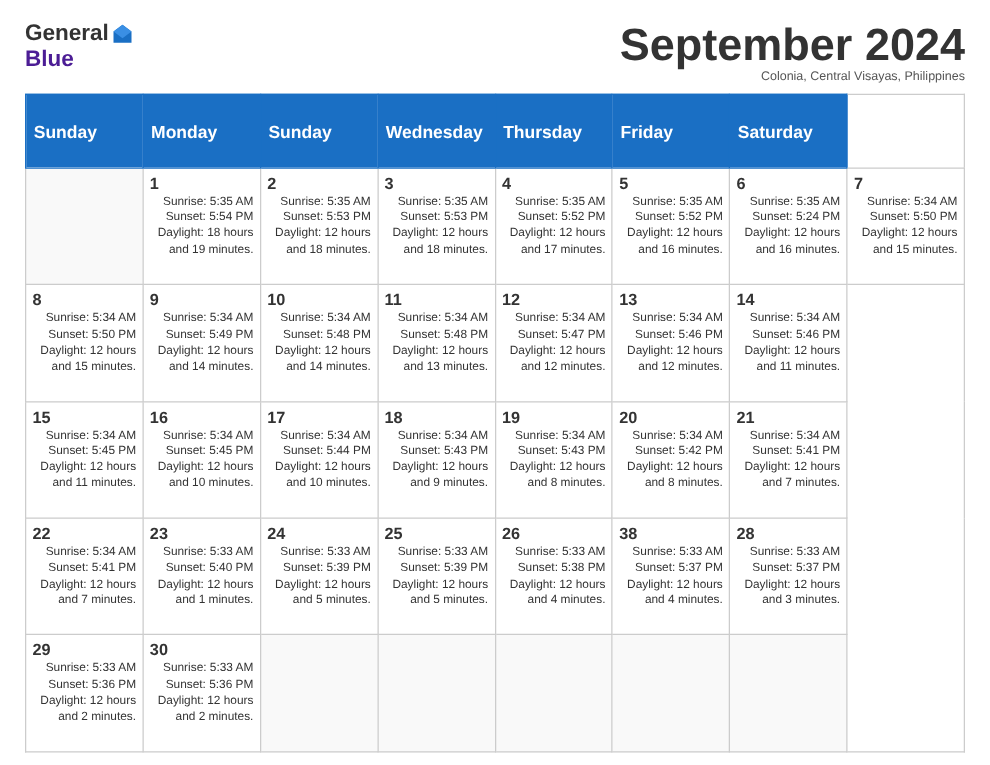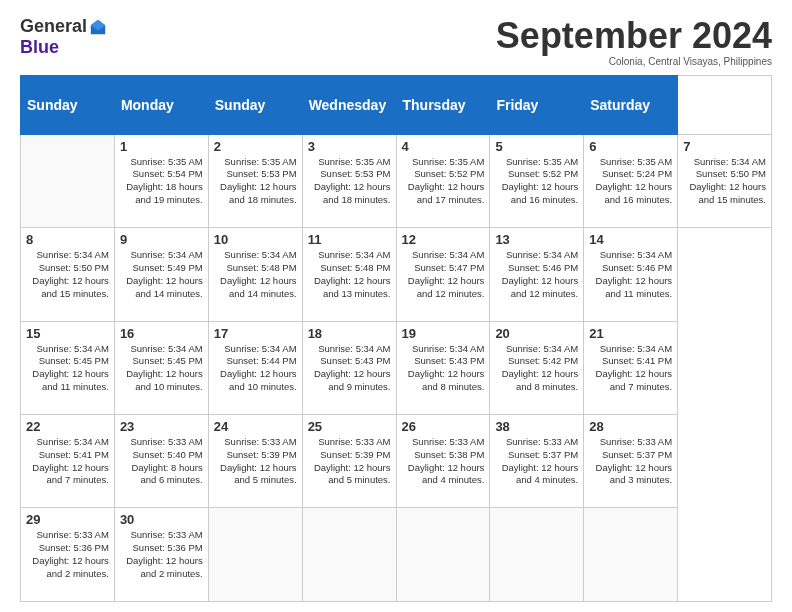--- a/index.html
+++ b/index.html
@@ -316,21 +316,21 @@
           <span>Sunrise: 5:34 AM</span><br>
           <span>Sunset: 5:41 PM</span><br>
           <span>Daylight: 12 hours and 7 minutes.</span>
         </div>
       </td>
           <td>
         <span class="day-num">23</span>
         <div class="day-info">
           <span>Sunrise: 5:33 AM</span><br>
           <span>Sunset: 5:40 PM</span><br>
-          <span>Daylight: 8 hours and 6 minutes.</span>
+          <span>Daylight: 12 hours and 1 minutes.</span>
         </div>
       </td>
           <td>
         <span class="day-num">24</span>
         <div class="day-info">
           <span>Sunrise: 5:33 AM</span><br>
           <span>Sunset: 5:39 PM</span><br>
           <span>Daylight: 12 hours and 5 minutes.</span>
         </div>
       </td>

